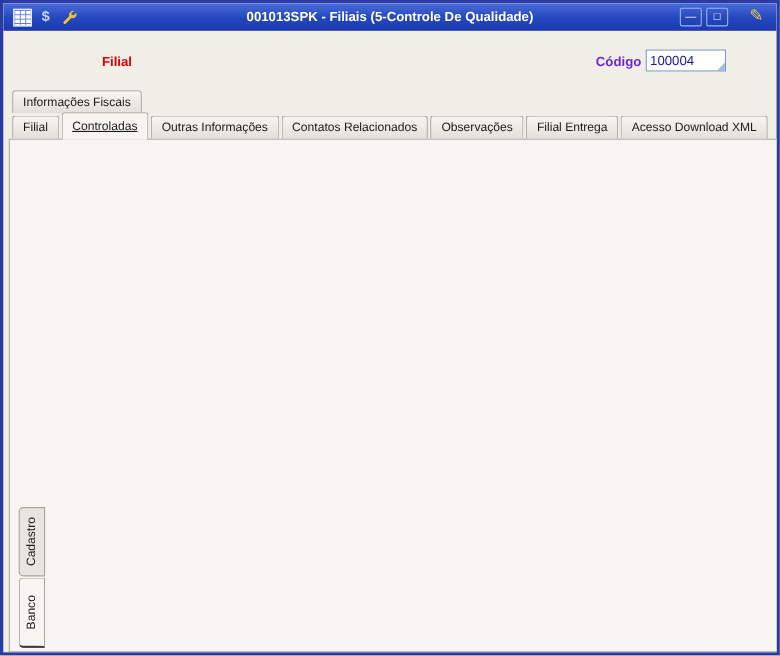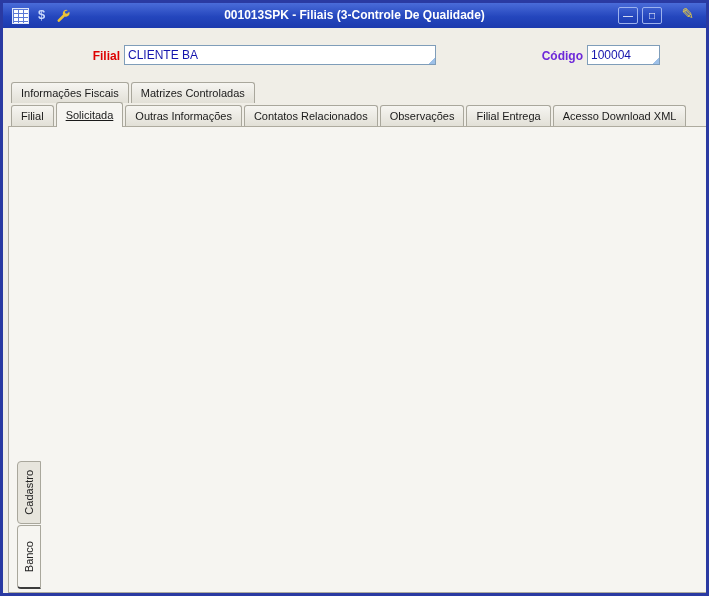--- a/index.html
+++ b/index.html
@@ -44,39 +44,37 @@
 <div class="window">
 
   <div class="titlebar">
     <span class="tb-icon grid-ic" style="left:9px;"></span>
     <span class="tb-icon cur-ic" style="left:31px;">$</span>
     <span class="tb-icon" style="left:52px;">
       <svg width="15" height="14" viewBox="0 0 16 16">
           <path d="M14 2.5a4 4 0 0 0-5.4 5L3 13.1a1.5 1.5 0 1 0 2.1 2.1l5.6-5.6a4 4 0 0 0 5-5.4L13.2 6.7l-2-.6-.6-2z" fill="#ecc335"></path>
         </svg>
     </span>
-    <span class="tb-title">001013SPK - Filiais (3-Controle De Qualidade)</span>
+    <span class="tb-title">001013SPK - Filiais (5-Controle De Qualidade)</span>
     <span class="tb-btn" style="right:68px;">—</span>
     <span class="tb-btn" style="right:44px;">□</span>
     <span class="tb-pencil" style="right:12px;">✎</span>
   </div>
 
   <span class="lbl blbl red" style="left:57px;top:44px;width:60px;">Filial</span>
-  <input class="inp big lookup" style="left: 121px; top: 42px; width: 312px;" value="CLIENTE BA">
   <span class="lbl blbl" style="left:520px;top:44px;width:60px;">Código</span>
   <input class="inp big lookup" style="left: 584px; top: 42px; width: 73px;" value="100004">
 
   <div class="tabs" style="left:8px;top:79px;height:21px;">
     <div class="tab">Informações Fiscais</div>
-    <div class="tab">Matrizes Controladas</div>
   </div>
 
   <div class="tabs" style="left:8px;top:101px;height:22px;">
     <div class="tab">Filial</div>
-    <div class="tab sel">Solicitada</div>
+    <div class="tab sel">Controladas</div>
     <div class="tab">Outras Informações</div>
     <div class="tab">Contatos Relacionados</div>
     <div class="tab">Observações</div>
     <div class="tab">Filial Entrega</div>
     <div class="tab">Acesso Download XML</div>
 
   </div>
 
   <div class="page"></div>
 

